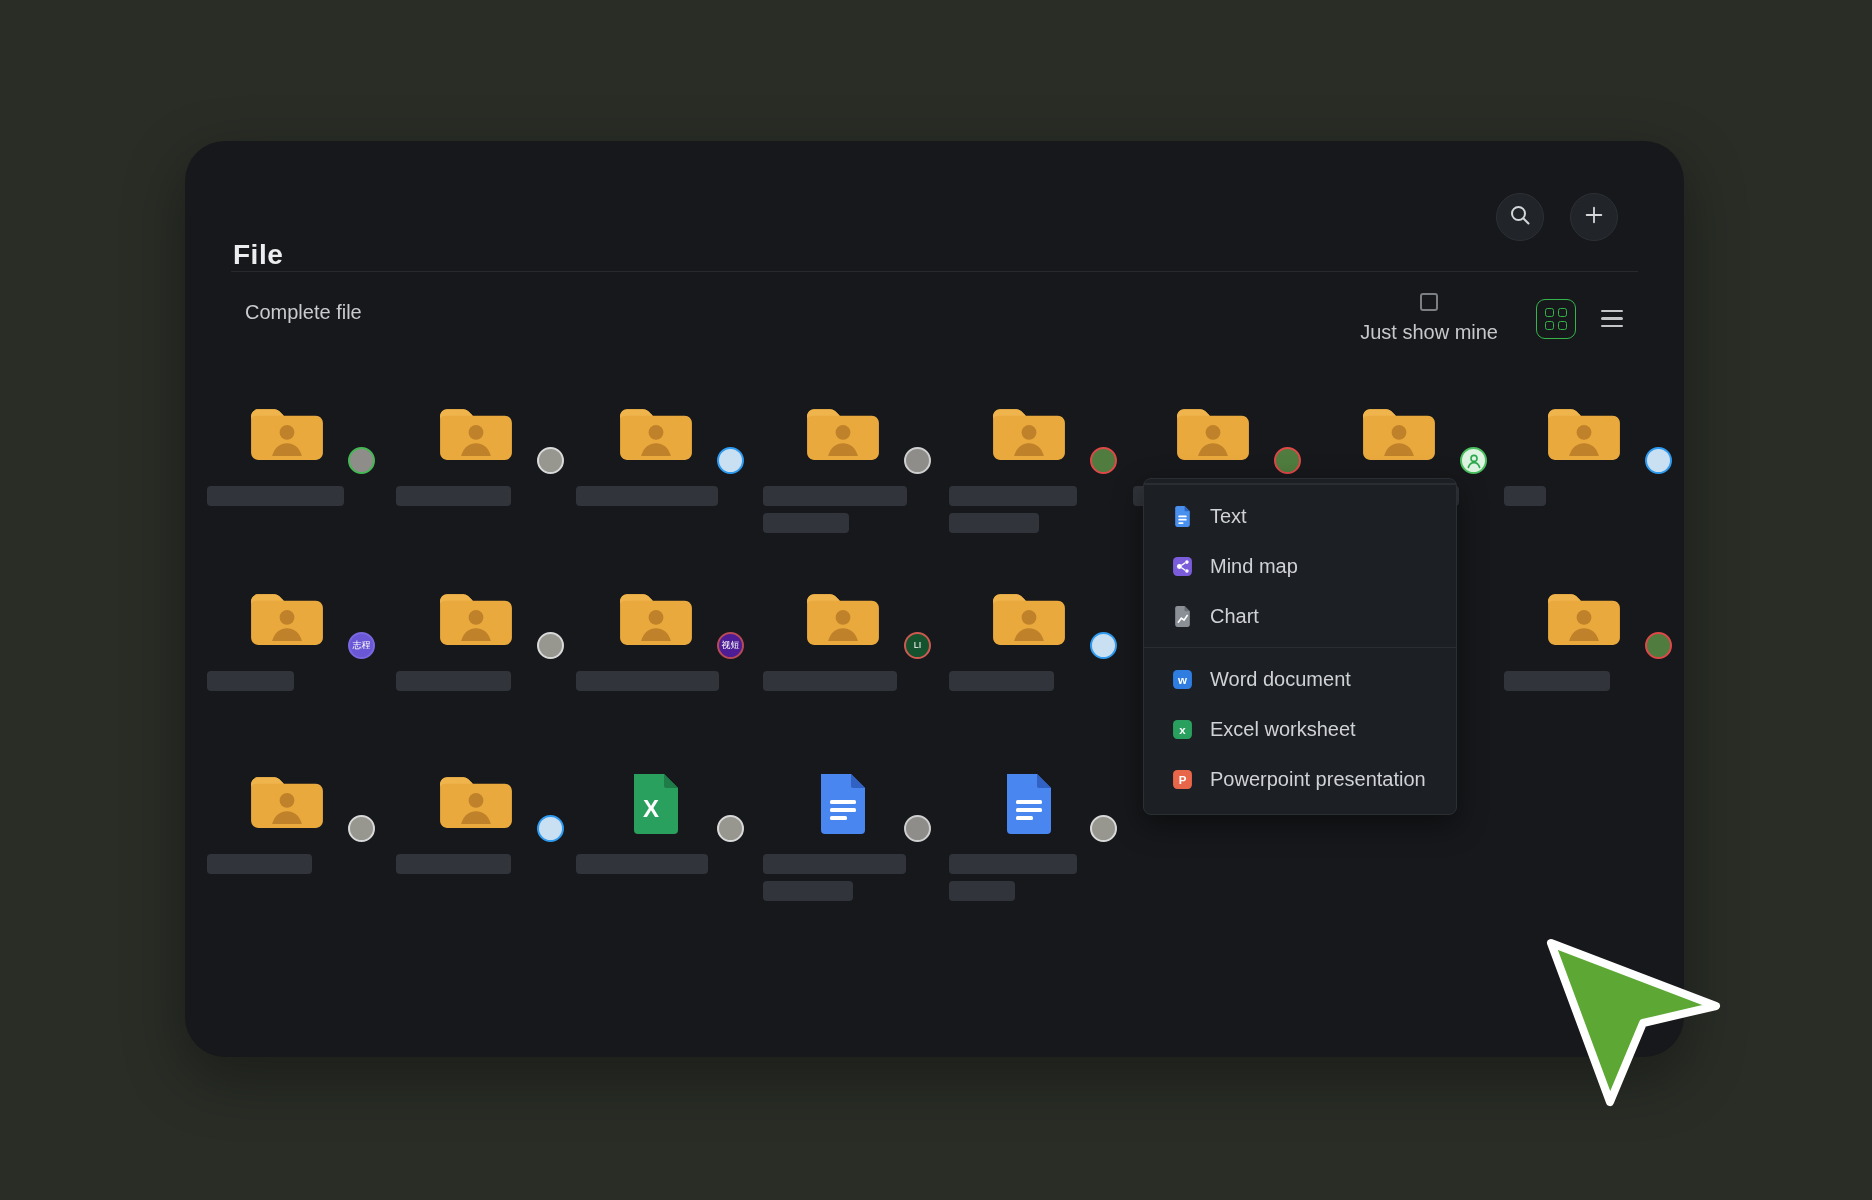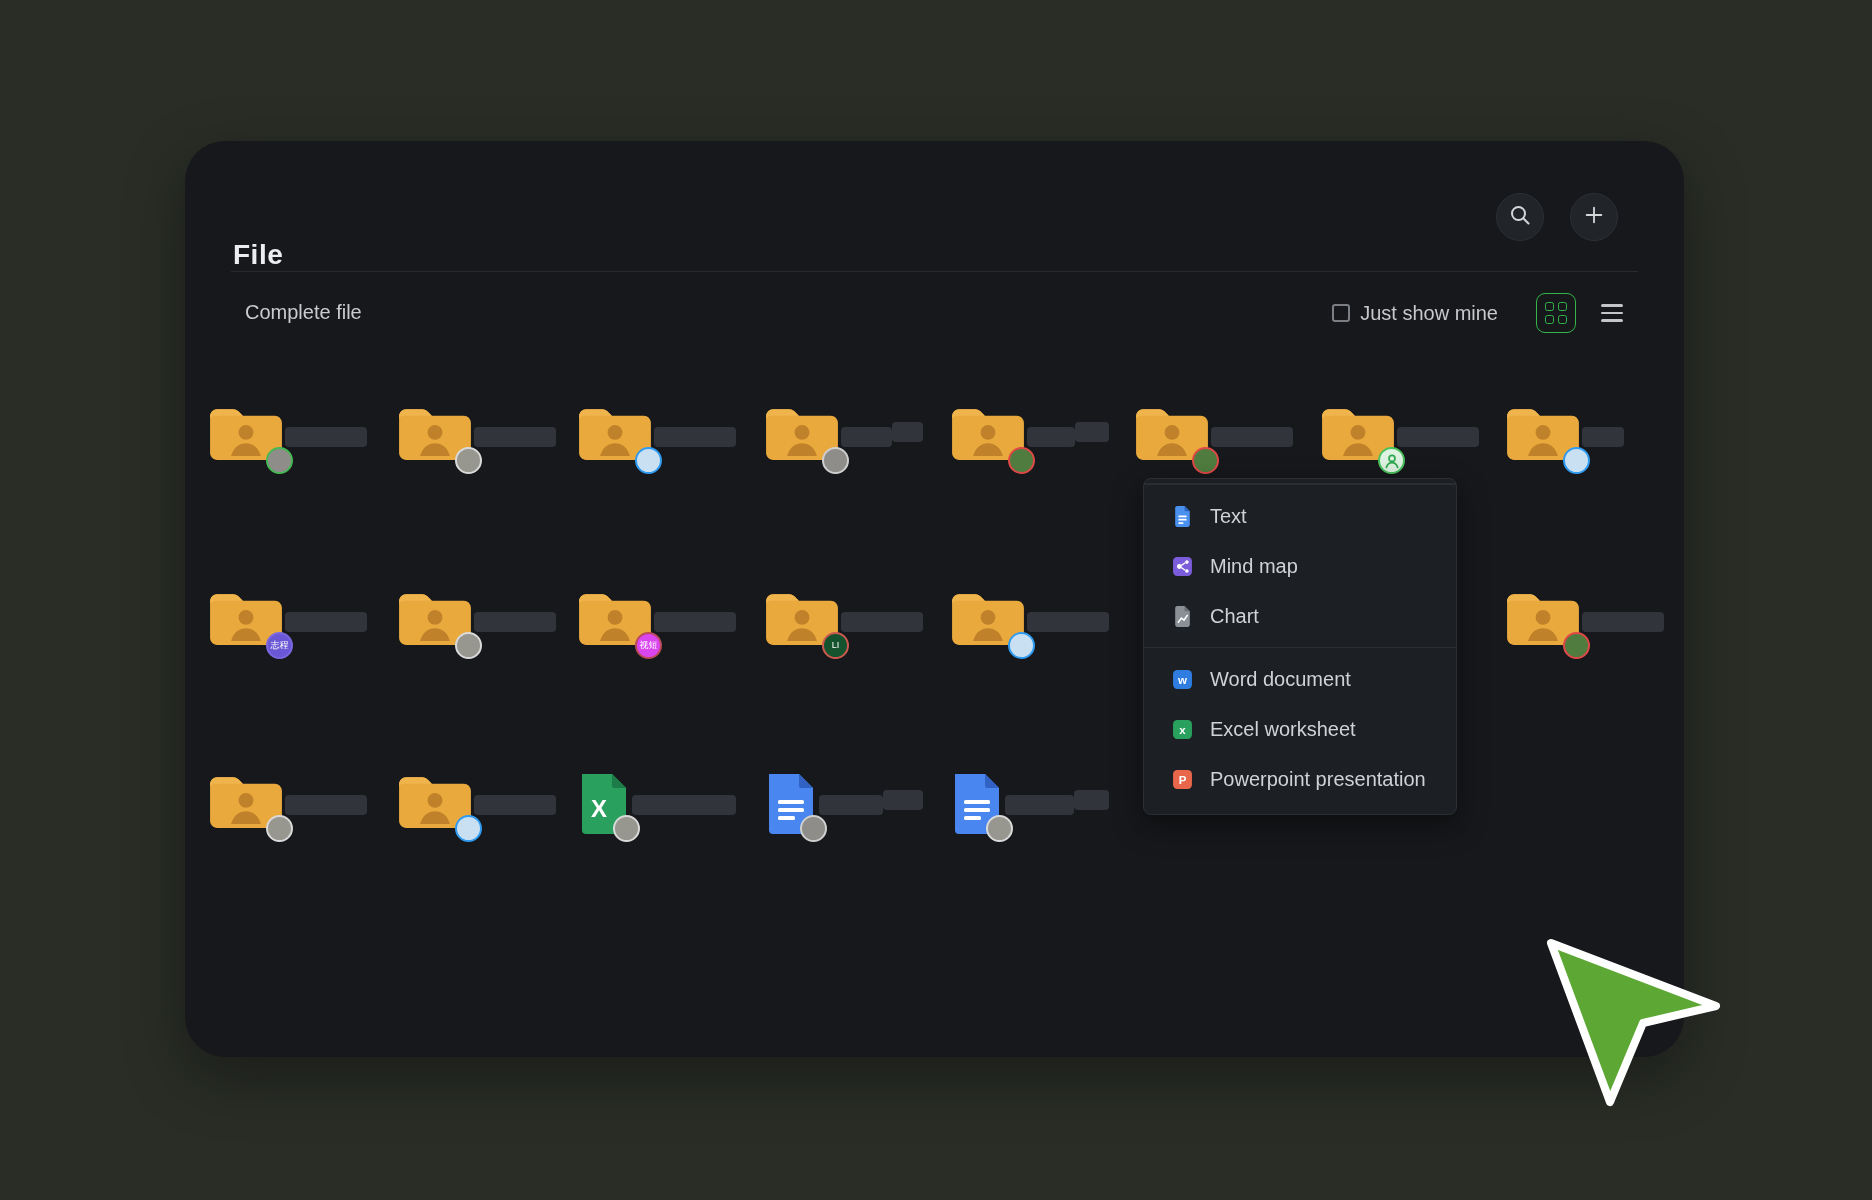--- a/index.html
+++ b/index.html
@@ -21,33 +21,33 @@
   .circle-btn {
     width:48px; height:48px; border-radius:50%; background:#212429;
     border:1px solid #2c3035; display:flex; align-items:center; justify-content:center;
     cursor:pointer;
   }
 
   
   .header-divider { position:absolute; left:46px; right:46px; top:130px; height:1px; background:#262a2e; }
   .section-label { position:absolute; left:60px; top:160px; font-size:20px; color:#c9cbcd; }
   .filter-right { position:absolute; right:52px; top:152px; display:flex; align-items:center; gap:16px; }
-  .checkbox-wrap { display:flex; align-items:center; gap:10px; cursor:pointer; margin-right:22px; }
+  .checkbox-wrap { display:flex; align-items:center; gap:10px; cursor:pointer; margin-right:22px;flex-direction:column; }
   .checkbox { width:18px; height:18px; border:2px solid #7b7e82; border-radius:3px; background:transparent; }
   .checkbox-label { font-size:20px; color:#c6c8ca; }
   .view-btn { width:40px; height:40px; border-radius:9px; display:flex; align-items:center; justify-content:center; cursor:pointer; background:transparent; border:1.5px solid transparent; }
   .view-btn.active { border-color:#35b44a; }
   .grid-glyph { display:grid; grid-template-columns:9px 9px; grid-template-rows:9px 9px; gap:4px; }
   .grid-glyph i { border:1.7px solid #35b44a; border-radius:2.5px; display:block; }
   .list-glyph { display:flex; flex-direction:column; gap:5px; }
   .list-glyph i { display:block; width:22px; height:2.5px; background:#c3c5c7; border-radius:2px; }
 
   
   .file-grid { position:absolute; inset:0; }
-  .cell { position:absolute; width:160px; display:flex; flex-direction:row; align-items:center; cursor:pointer; }
+  .cell { position:absolute; width:160px; display:flex; flex-direction:column; cursor:pointer; }
   .icon-wrap { position:relative; height:80px; display:flex; align-items:flex-end; justify-content:center; }
   .badge {
     position:absolute; right:-8px; bottom:-6px; width:27px; height:27px; border-radius:50%;
     border:2.5px solid; display:flex; align-items:center; justify-content:center;
     font-size:9px; color:#fff; overflow:hidden; line-height:1;
   }
   .bar { display:block; height:20px; border-radius:4px; background:#31353b; margin-top:7px; }
   .icon-wrap + .bar { margin-top:18px; }
 
   
@@ -246,21 +246,21 @@
         <span class="bar" style="width: 115px;"></span>
       </div>
       <div class="cell" style="left: 391px; top: 432px;">
         <span class="icon-wrap">
     <svg width="78" height="64" viewBox="0 0 76 62">
       <path d="M3 12c0-3.9 3.1-7 7-7h15.5c1.9 0 3.6.7 5 2l4.4 4.3H66c3.9 0 7 3.1 7 7v29c0 3.9-3.1 7-7 7H10c-3.9 0-7-3.1-7-7z" fill="#eaa93d"></path>
       <path d="M3 12c0-3.9 3.1-7 7-7h15.5c1.9 0 3.6.7 5 2l4.4 4.3H10c-3.9 0-7 .6-7 4z" fill="#f0b44d"></path>
       <circle cx="38" cy="27.5" r="7.2" fill="#bf8129"></circle>
       <path d="M23.5 50.5c2.3-8.6 8.3-12.4 14.5-12.4s12.2 3.8 14.5 12.4z" fill="#bf8129"></path>
     </svg>
-          <span class="badge" style="background: #d946ef; border-color: rgb(184, 74, 88);">视短</span>
+          <span class="badge" style="background: #4c1d95; border-color: rgb(184, 74, 88);">视短</span>
         </span>
         <span class="bar" style="width: 143px;"></span>
       </div>
       <div class="cell" style="left: 578px; top: 432px;">
         <span class="icon-wrap">
     <svg width="78" height="64" viewBox="0 0 76 62">
       <path d="M3 12c0-3.9 3.1-7 7-7h15.5c1.9 0 3.6.7 5 2l4.4 4.3H66c3.9 0 7 3.1 7 7v29c0 3.9-3.1 7-7 7H10c-3.9 0-7-3.1-7-7z" fill="#eaa93d"></path>
       <path d="M3 12c0-3.9 3.1-7 7-7h15.5c1.9 0 3.6.7 5 2l4.4 4.3H10c-3.9 0-7 .6-7 4z" fill="#f0b44d"></path>
       <circle cx="38" cy="27.5" r="7.2" fill="#bf8129"></circle>
       <path d="M23.5 50.5c2.3-8.6 8.3-12.4 14.5-12.4s12.2 3.8 14.5 12.4z" fill="#bf8129"></path>

